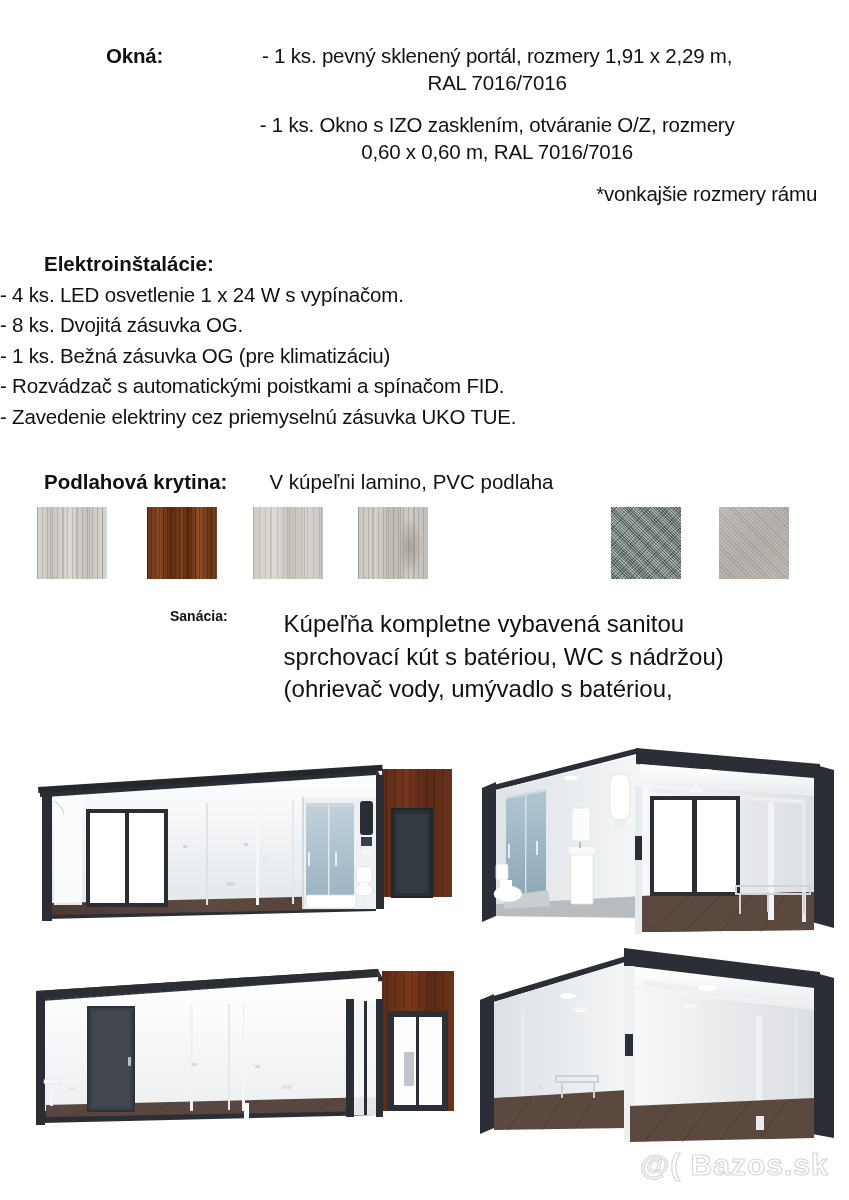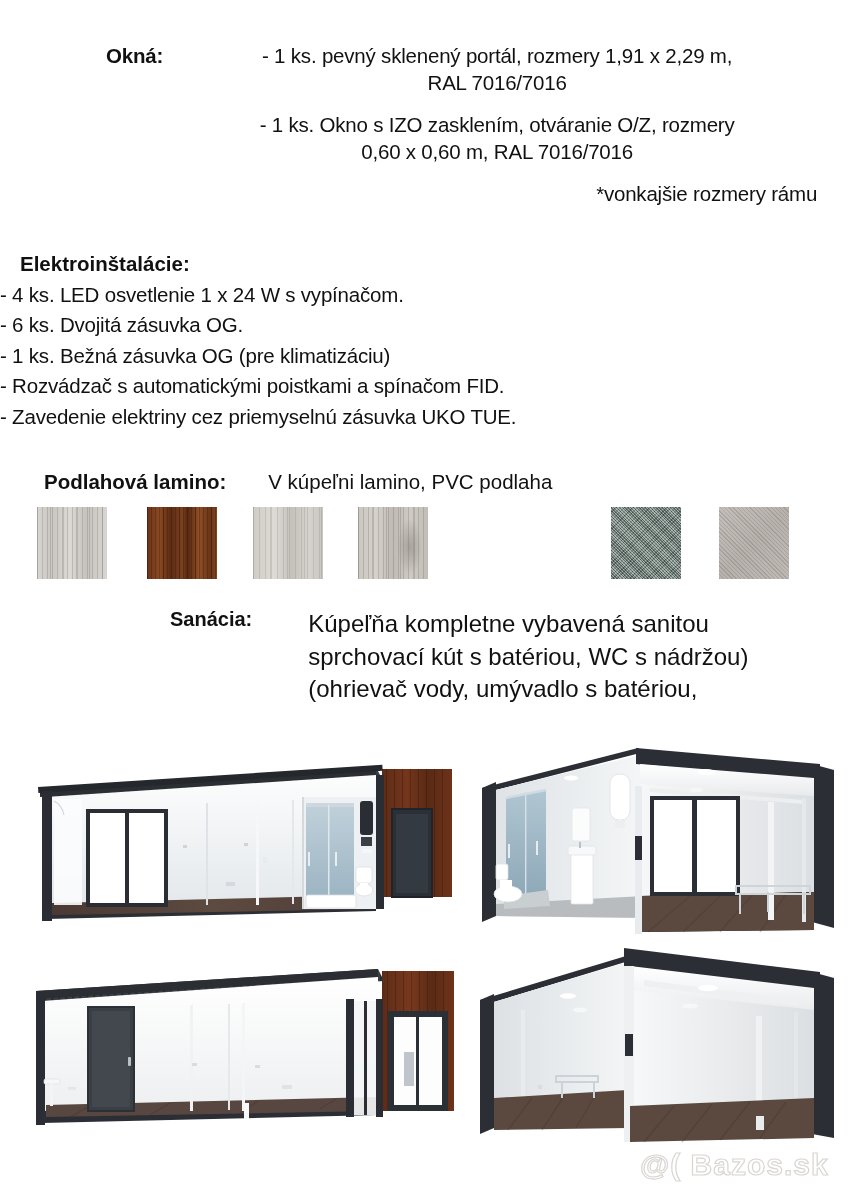--- a/index.html
+++ b/index.html
@@ -37,21 +37,21 @@
 
   
   #windows-section { top: 42px; left: 0; padding-left: 16px; }
   #windows-section .spec-label { margin-left: 90px; }
   #windows-section .win-body { margin-left: 14px; text-align: center; width: 640px; }
   #windows-section .win-body .grp { margin-bottom: 14px; }
   #windows-section .win-body .note { text-align: right; padding-left: 96px; }
 
   
   #electro-section { top: 252px; left: 0; }
-  #electro-label { margin-left: 20px; font-weight: bold; font-size: 20.5px; }
+  #electro-label { margin-left: 44px; font-weight: bold; font-size: 20.5px; }
   #electro-lines { width: 849px; margin-top: 5px; }
   #electro-lines div { margin-bottom: 3px; }
 
   
   #floor-section { top: 470px; left: 0; }
   #floor-head { display: flex; align-items: baseline; }
   #floor-label { margin-left: 44px; font-weight: bold; font-size: 20.5px; }
   #floor-value { margin-left: 42px; font-size: 20.5px; }
 
   .swatch-row { position: absolute; top: 37px; left: 0; width: 849px; height: 78px; }
@@ -124,21 +124,21 @@
   .sw-pvc2 {
     background:
       repeating-linear-gradient(45deg,
         rgba(140,134,128,0.22) 0px, rgba(140,134,128,0.22) 1px,
         rgba(255,255,255,0.16) 1px, rgba(255,255,255,0.16) 3px),
       linear-gradient(135deg, #b9b3ad 0%, #aaa49e 50%, #b3ada7 100%);
   }
 
   
   #san-section { top: 608px; left: 0; }
-  #san-label { margin-left: 170px; font-weight: bold; font-size: 20px; white-space: nowrap; }
+  #san-label { margin-left: 170px; font-weight: bold; font-size: 14px; white-space: nowrap; }
   #san-lines { margin-left: 56px; text-align: left; width: 540px; font-size: 24px; line-height: 1.36; }
 
   
   .render {
     position: absolute;
     overflow: hidden;
     background: #ffffff;
   }
   #render-tl { left: 30px;  top: 757px;  width: 425px; height: 190px; }
   #render-tr { left: 468px; top: 746px;  width: 378px; height: 205px; }
@@ -178,30 +178,30 @@
       </div>
       <div class="note">*vonkajšie rozmery rámu</div>
     </div>
   </div>
 </div>
 
 <div class="spec-section" id="electro-section">
   <div id="electro-label">Elektroinštalácie:</div>
   <div class="spec-lines" id="electro-lines">
     <div>- 4 ks. LED osvetlenie 1 x 24 W s vypínačom.</div>
-    <div>- 6 ks. Dvojitá zásuvka OG.</div>
+    <div>- 8 ks. Dvojitá zásuvka OG.</div>
     <div>- 1 ks. Bežná zásuvka OG (pre klimatizáciu)</div>
     <div>- Rozvádzač s automatickými poistkami a spínačom FID.</div>
     <div>- Zavedenie elektriny cez priemyselnú zásuvka UKO TUE.</div>
   </div>
 </div>
 
 <div class="spec-section" id="floor-section">
   <div id="floor-head">
-    <div id="floor-label">Podlahová lamino:</div>
+    <div id="floor-label">Podlahová krytina:</div>
     <div id="floor-value">V kúpeľni lamino, PVC podlaha</div>
   </div>
   <div class="swatch-row">
     <div class="swatch sw-wood1"></div>
     <div class="swatch sw-wood2"></div>
     <div class="swatch sw-wood3"></div>
     <div class="swatch sw-wood4"></div>
     <div class="swatch sw-pvc1"></div>
     <div class="swatch sw-pvc2"></div>
   </div>

